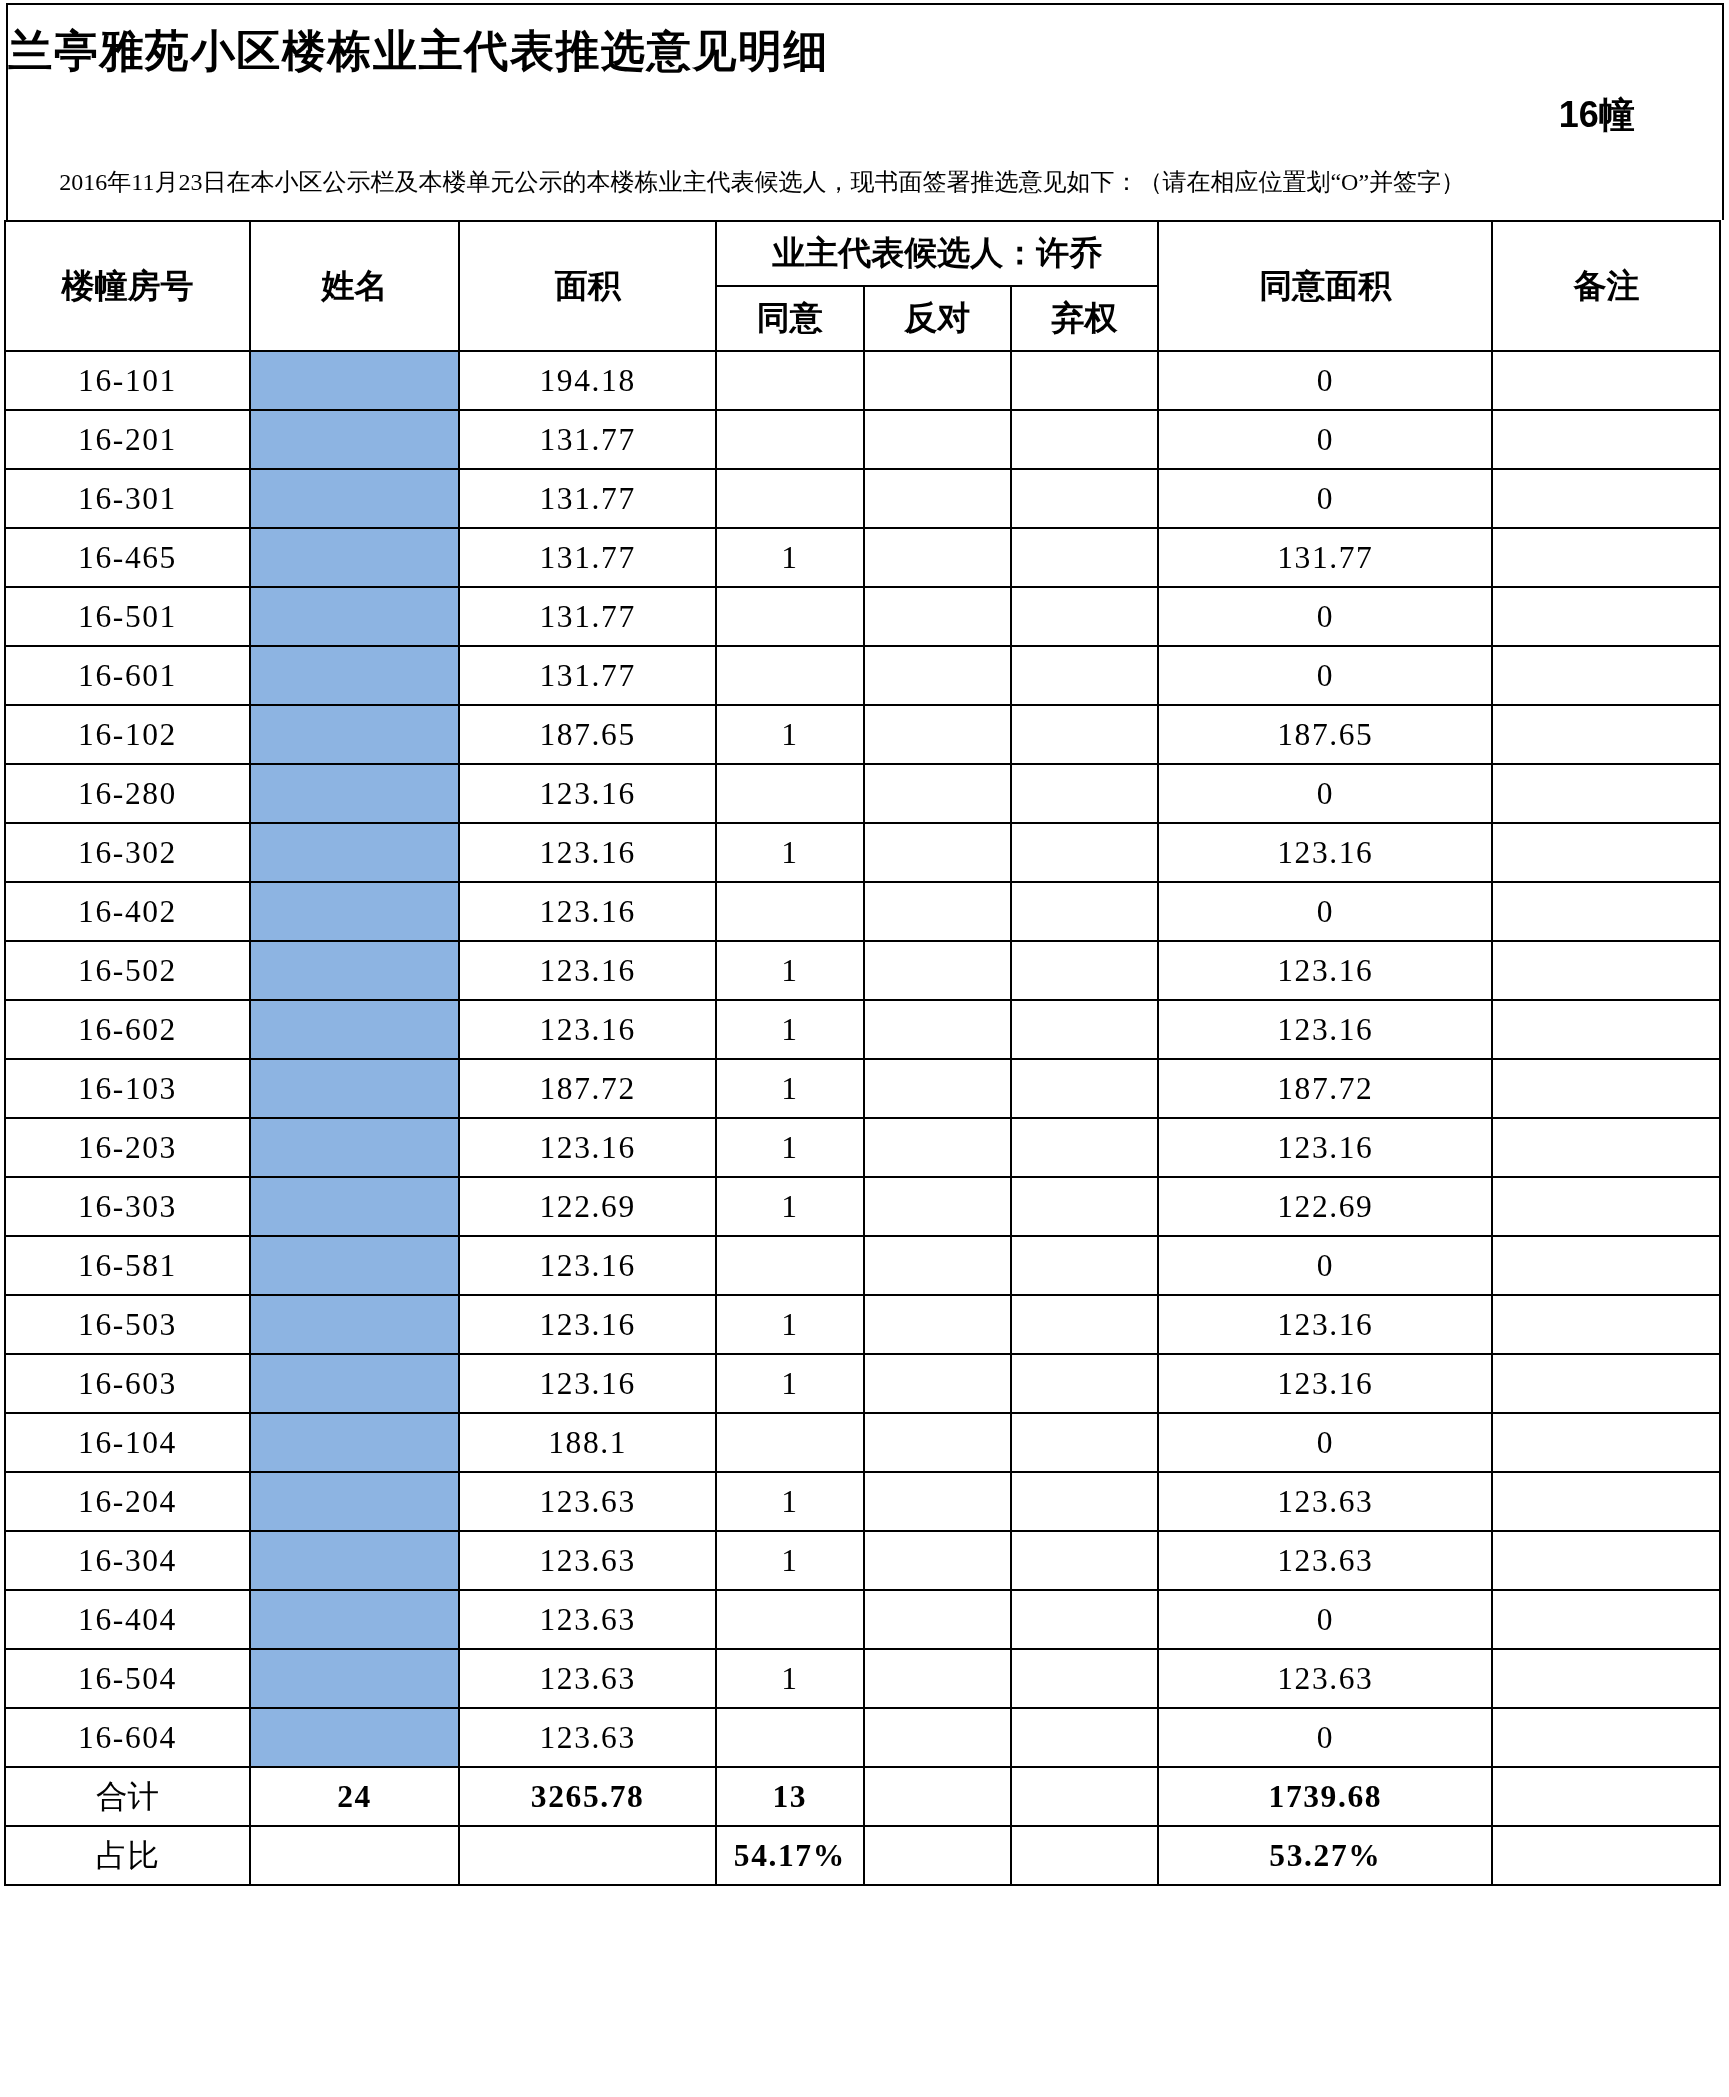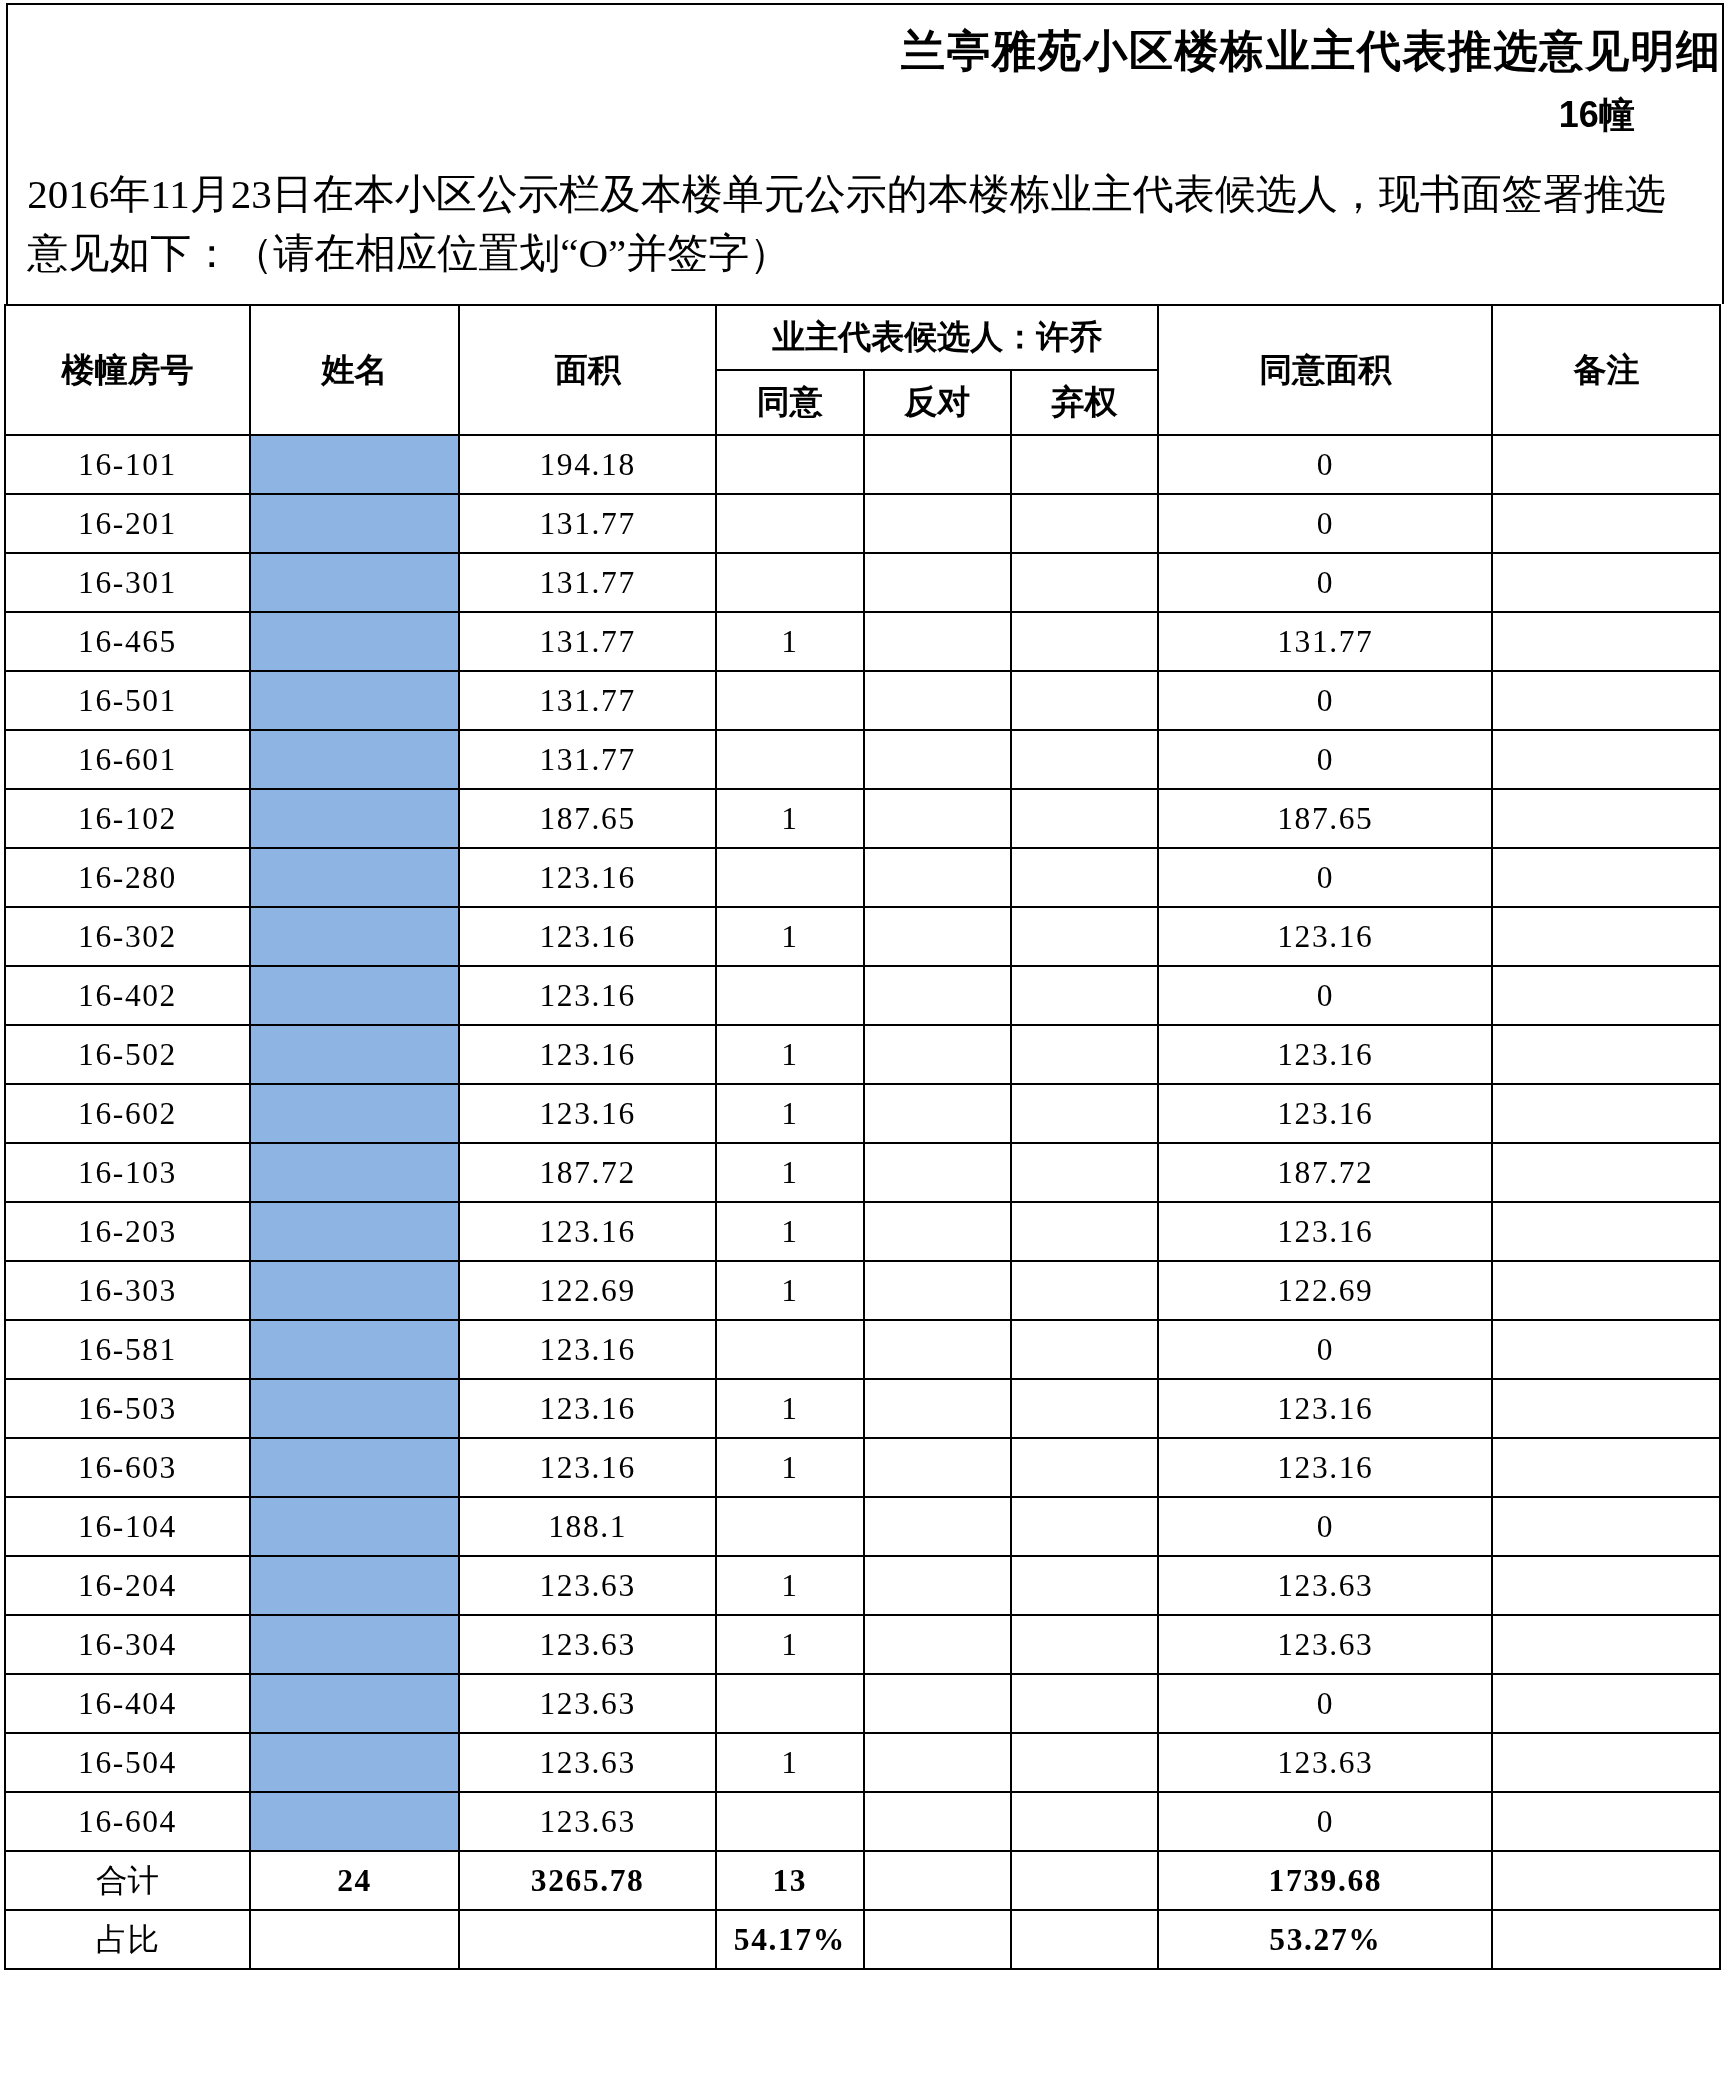--- a/index.html
+++ b/index.html
@@ -20,39 +20,40 @@
   }
   .outer {
     margin: 3.1px 6.3px 0 6.3px;
     border: 2.4px solid #000;
     border-bottom: none;
   }
   .header-block {
     padding: 0;
   }
   .doc-title {
-    text-align: right;
+    text-align: left;
     font-size: 44px;
     font-weight: bold;
     letter-spacing: 1.6px;
     padding: 17.3px 0 4.7px 0;
     font-family: "Liberation Serif", "DejaVu Serif", serif;
   }
   .building-no {
     text-align: right;
     font-size: 36px;
     font-weight: bold;
     padding: 4.7px 87px 11px 0;
     font-family: "Liberation Sans", sans-serif;
   }
   .intro {
-    font-size: 41px;
+    font-size: 24px;
     line-height: 1.45;
     padding: 14px 19px 20.5px 19px;
     font-family: "Liberation Serif", "DejaVu Serif", serif;
+    margin-left: 32px;
   }
   table.grid {
     border-collapse: collapse;
     width: calc(100% - 12.6px);
     margin: 0 4px;
     table-layout: fixed;
   }
   table.grid th, table.grid td {
     border: 2.4px solid #000;
     text-align: center;

